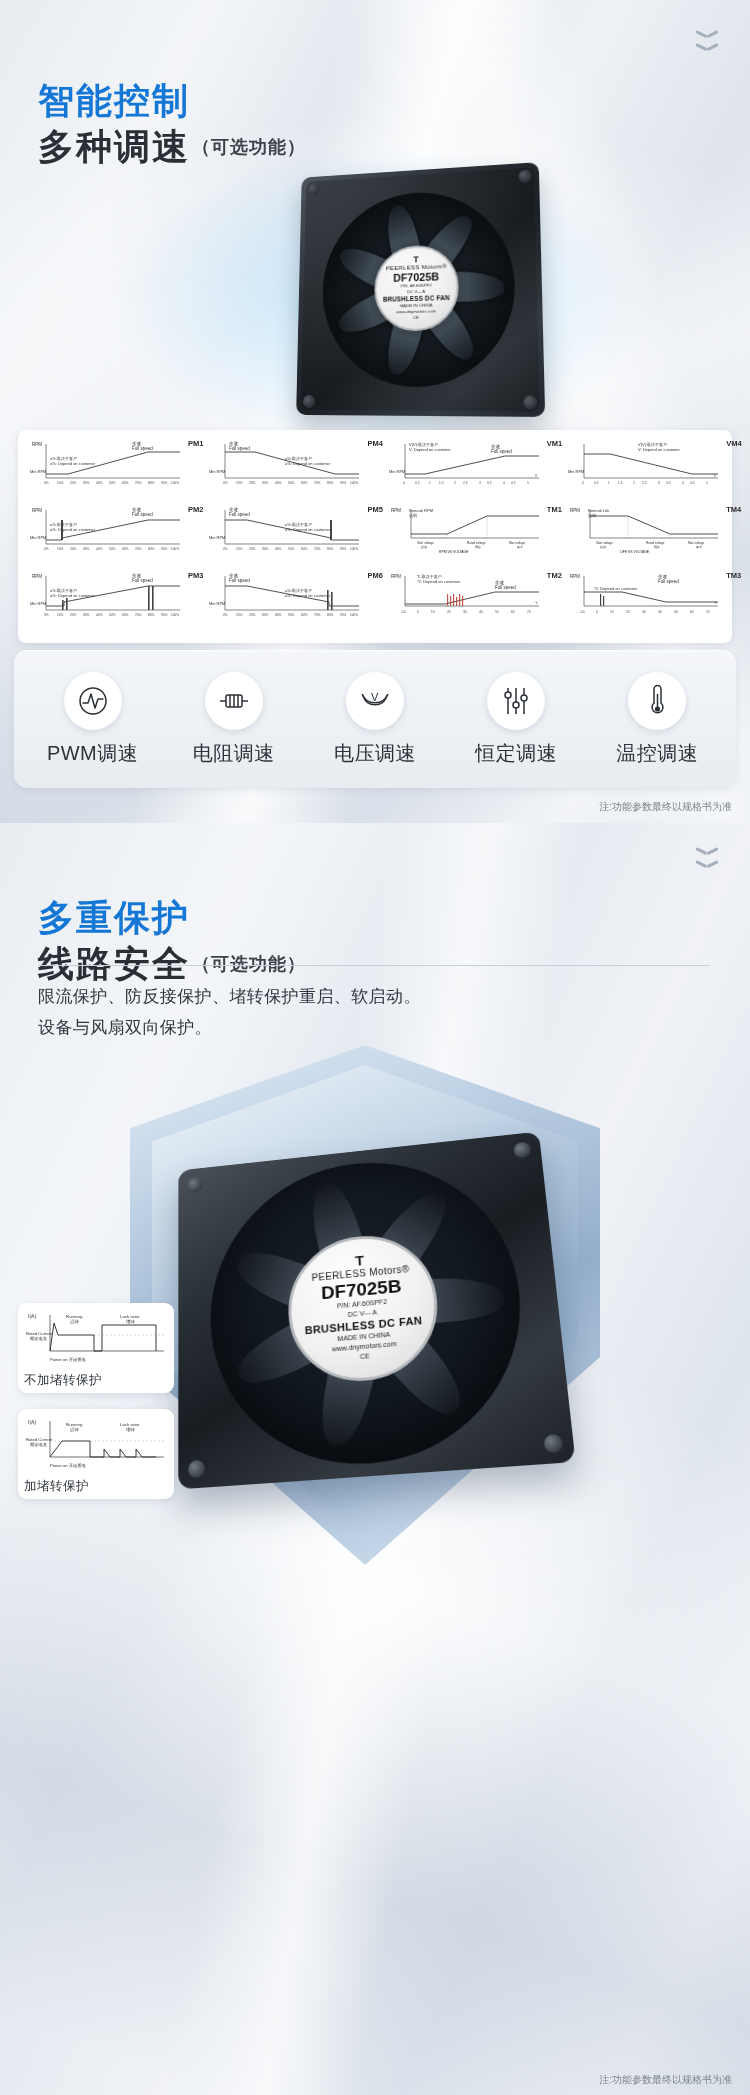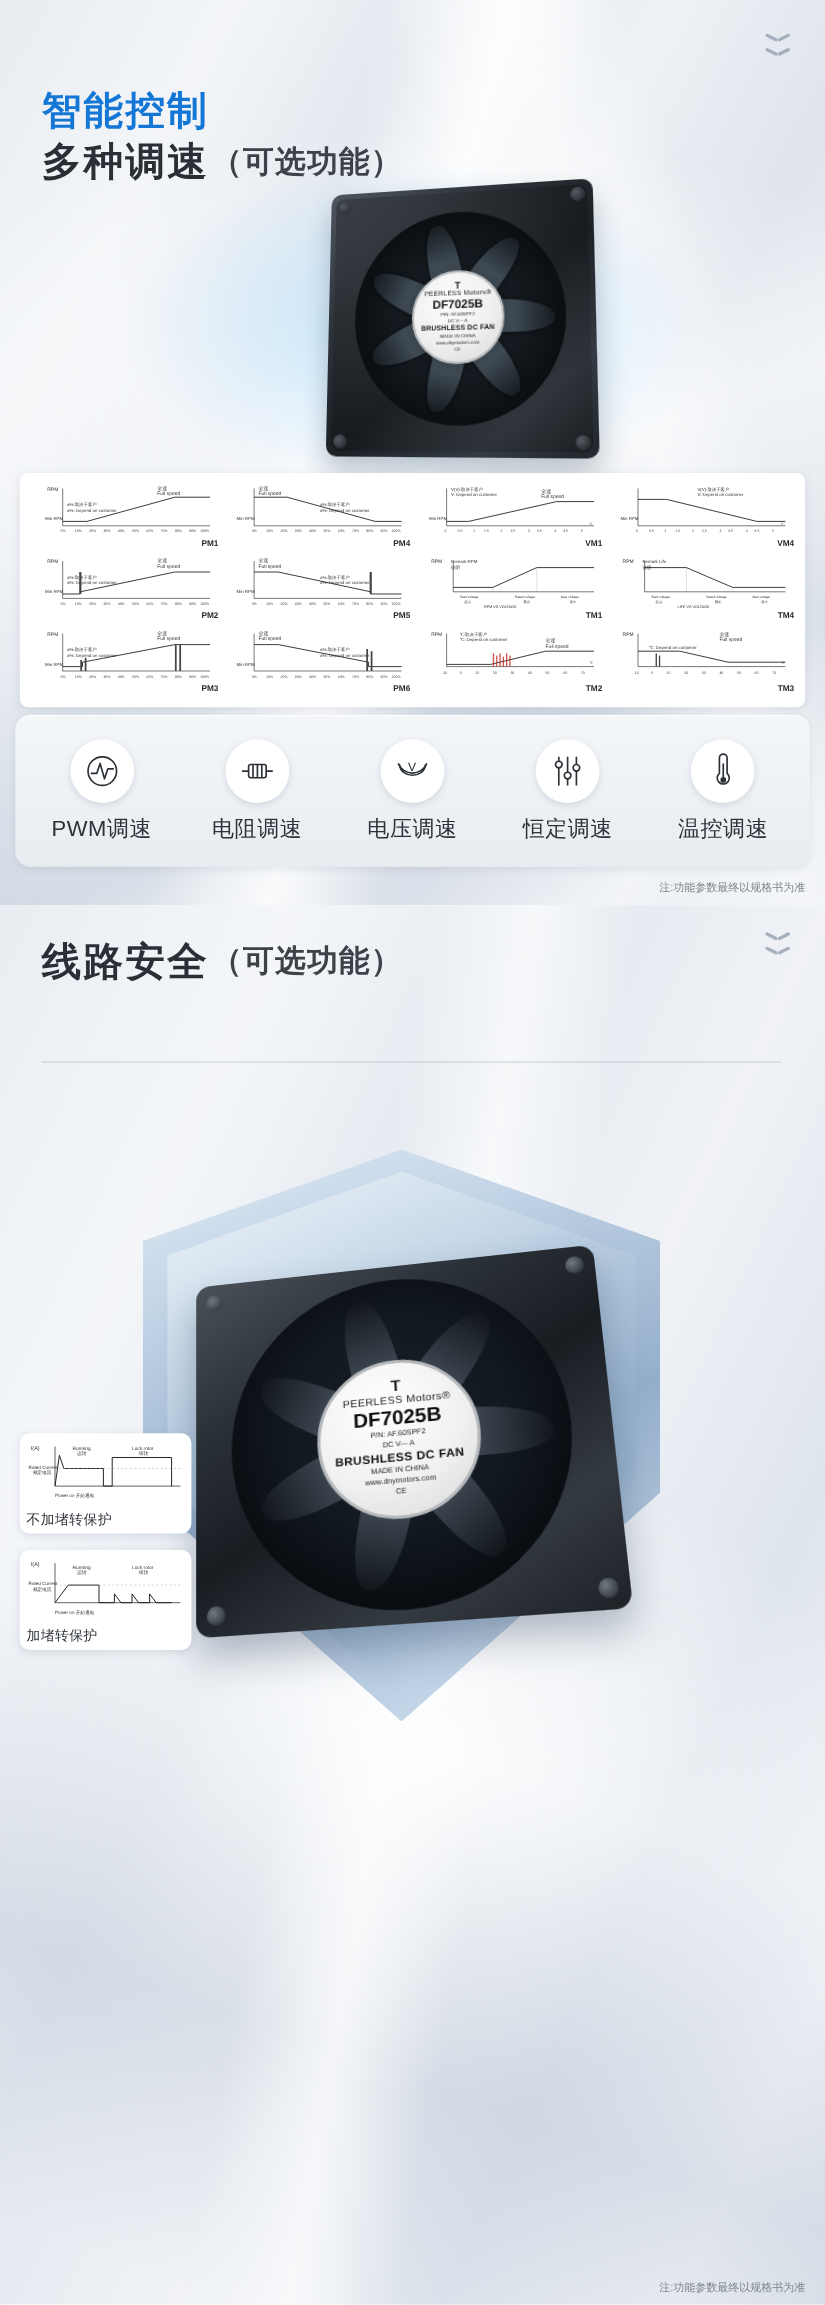--- a/index.html
+++ b/index.html
@@ -54,21 +54,21 @@
   .h-dark {
     font-size: 36px;
     font-weight: bold;
     color: #2a2f36;
     letter-spacing: 2px;
     line-height: 46px;
     display: flex;
     align-items: flex-end;
   }
   .h-sub {
-    font-size: 28px;
+    font-size: 18px;
     font-weight: bold;
     color: #3c4248;
     letter-spacing: 1px;
     margin-left: 2px;
   }
   .chev {
     position: absolute;
     right: 28px; top: 30px;
     width: 30px; height: 40px;
   }
@@ -174,21 +174,21 @@
   }
   .graph-grid {
     display: grid;
     grid-template-columns: repeat(4, 1fr);
     grid-auto-rows: 64px;
     gap: 2px 4px;
     height: 100%;
   }
   .graph-cell {
     position: relative;
-    display: flex; flex-direction: column; align-items: flex-end;
+    display: flex; flex-direction: row; align-items: flex-start;
   }
   .graph-cell svg { display: block; }
   .graph-name {
     font-size: 7.5px;
     color: #2a2a2a;
     font-weight: bold;
     margin-top: 1px;
   }
 
   
@@ -828,28 +828,33 @@
 
   <div class="section2">
     <div class="s2-sheen"></div>
 
     <div class="chev" style="top:24px;">
       <i></i>
         <i></i>
     </div>
 
     <div class="heading-wrap2">
+      <div class="h-blue">多重保护</div>
       <div class="h-dark">
         <span>线路安全</span>
         <span class="h-sub">（可选功能）</span>
       </div>
     </div>
 
     <div class="divider"></div>
 
+    <div class="desc">
+      <p>限流保护、防反接保护、堵转保护重启、软启动。</p>
+      <p>设备与风扇双向保护。</p>
+    </div>
 
     <div class="shield-wrap">
       <div class="shield"></div>
       <div class="shield-inner"></div>
 
       <div class="fan2">
         <div class="fan2-frame">
           <div class="fan2-screw" style="left:10px;top:10px;"></div>
           <div class="fan2-screw" style="right:10px;top:10px;"></div>
           <div class="fan2-screw" style="left:10px;bottom:10px;"></div>

